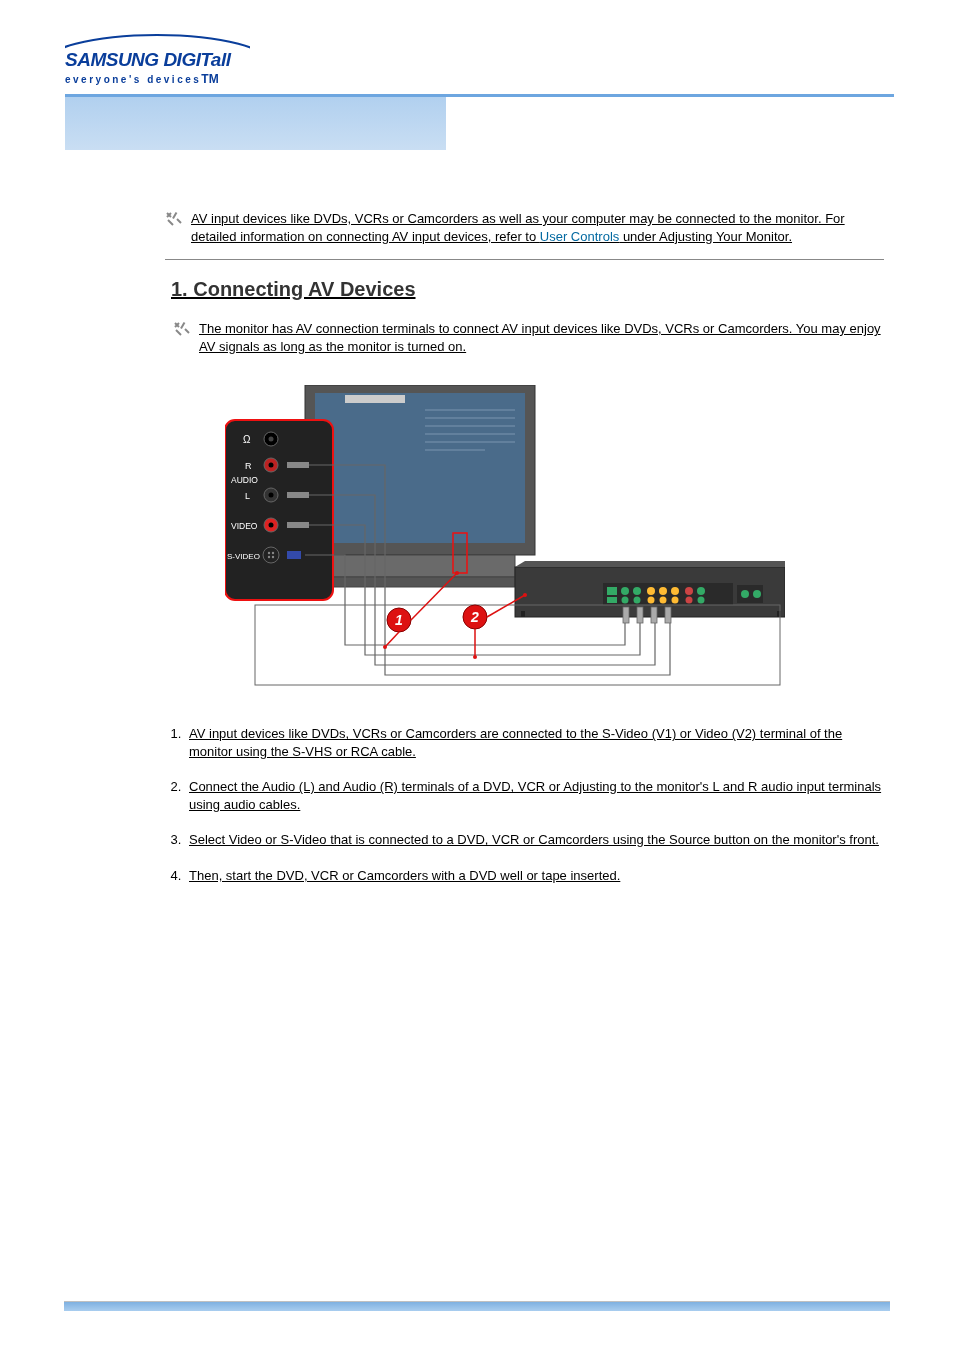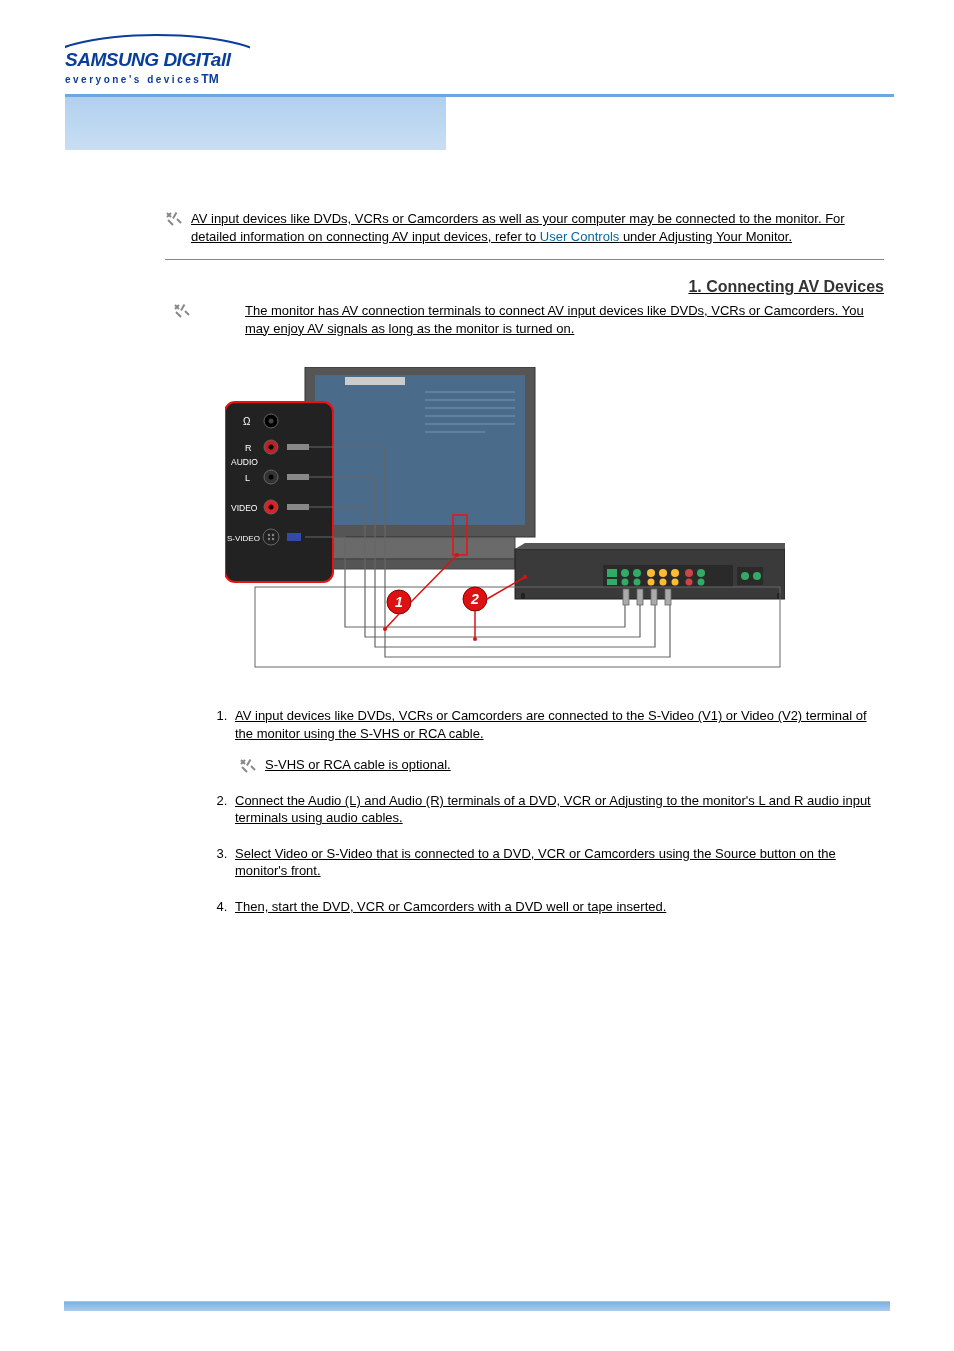--- a/index.html
+++ b/index.html
@@ -71,39 +71,38 @@
   }
   .tool-icon svg { display: block; }
   .intro-text { line-height: 1.35; }
   .link { color: #0369a1; }
   hr.sep {
     border: none;
     border-top: 1px solid #888;
     margin: 14px 0 18px 0;
   }
   h2.section-title {
-    font-size: 16px;
+    font-size: 20px;
     font-weight: bold;
     color: #333;
-    margin-bottom: 6px;
+    margin-bottom: 19px;
     margin-left: 6px;
-    text-align: right;
-  }
-  .desc-row { margin-left: 8px; gap: 46px; }
+  }
+  .desc-row { margin-left: 8px; }
   .diagram-wrap {
     margin: 30px 0 30px 60px;
   }
   .diagram {
     width: 560px;
     height: 310px;
     position: relative;
   }
   .diagram svg { display: block; }
   ol.steps {
-    margin: 10px 0 0 66px;
+    margin: 10px 0 0 20px;
     padding-left: 0;
     list-style-position: outside;
   }
   ol.steps > li {
     margin-bottom: 18px;
     line-height: 1.35;
     padding-left: 4px;
   }
   .note-row {
     display: flex;
@@ -293,31 +292,20 @@
           <circle cx="300" cy="210" r="2" fill="#d11"></circle>
           <path d="M250 244 L250 272" stroke="#d11" stroke-width="1.5"></path>
           <circle cx="250" cy="272" r="2" fill="#d11"></circle>
         </svg>
       </div>
     </div>
 
     <ol class="steps">
       <li>
         <span>AV input devices like DVDs, VCRs or Camcorders are connected to the S-Video (V1) or Video (V2) terminal of the monitor using the S-VHS or RCA cable.</span>
-        <div class="note-row">
-          <span class="tool-icon">
-            <svg width="18" height="16" viewBox="0 0 18 16">
-              <path d="M2 2 L6 6 M6 2 L2 6" stroke="#888" stroke-width="2"></path>
-              <rect x="9" y="1" width="2" height="7" fill="#888" transform="rotate(30 10 4)"></rect>
-              <path d="M3 9 L8 14" stroke="#888" stroke-width="2"></path>
-              <path d="M12 8 L16 12" stroke="#888" stroke-width="2"></path>
-            </svg>
-          </span>
-          <span>S-VHS or RCA cable is optional.</span>
-        </div>
       </li>
       <li><span>Connect the Audio (L) and Audio (R) terminals of a DVD, VCR or Adjusting to the monitor's L and R audio input terminals using audio cables.</span></li>
       <li><span>Select Video or S-Video that is connected to a DVD, VCR or Camcorders using the Source button on the monitor's front.</span></li>
       <li><span>Then, start the DVD, VCR or Camcorders with a DVD well or tape inserted.</span></li>
     </ol>
 
   </div>
 
 </div>
 

